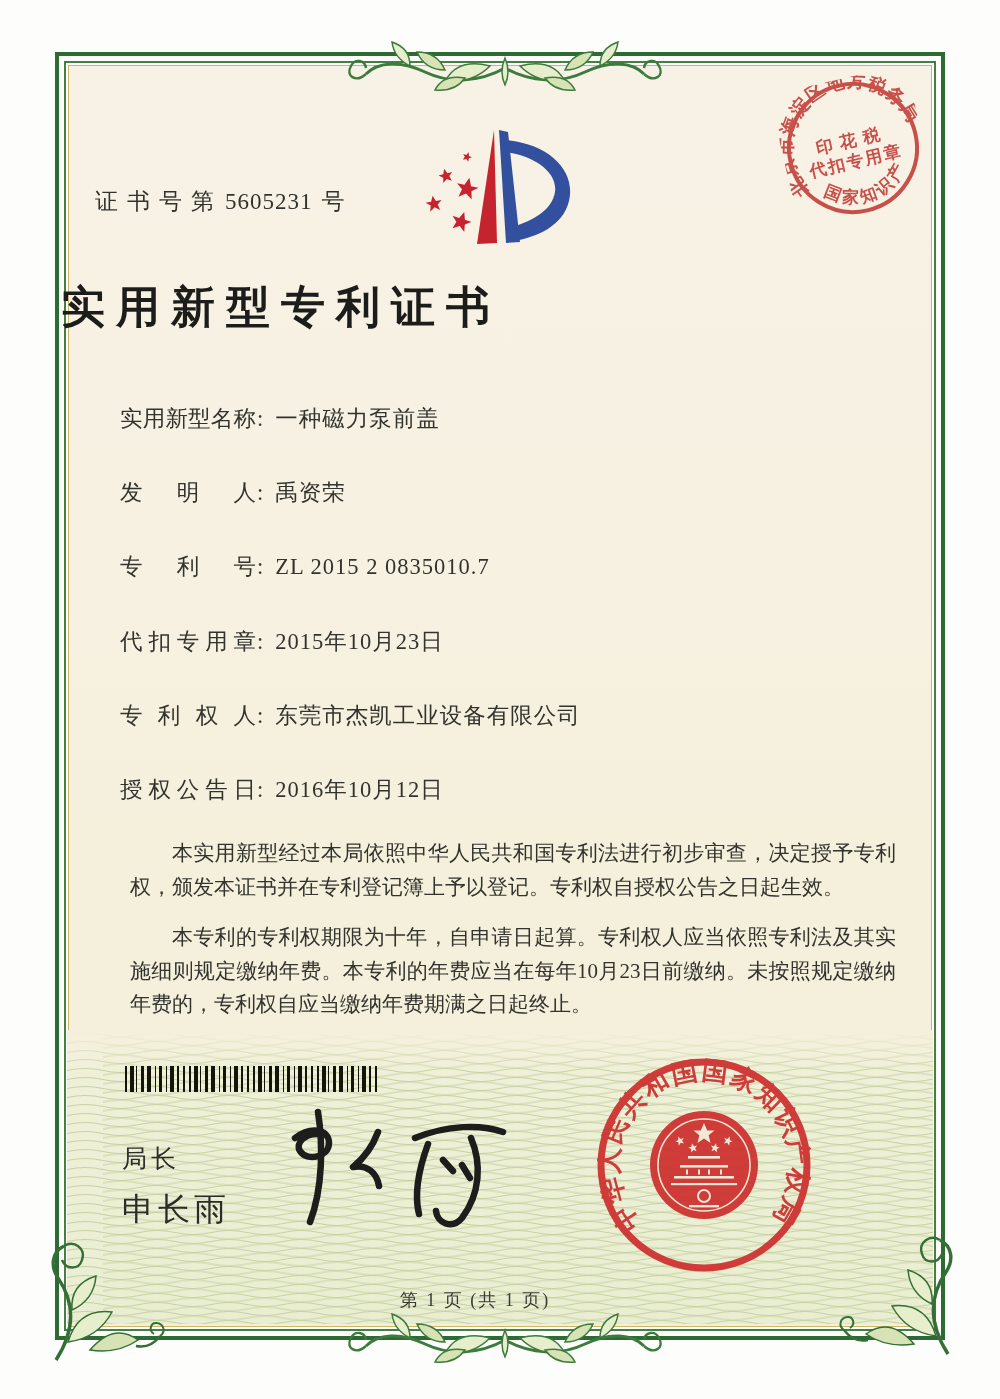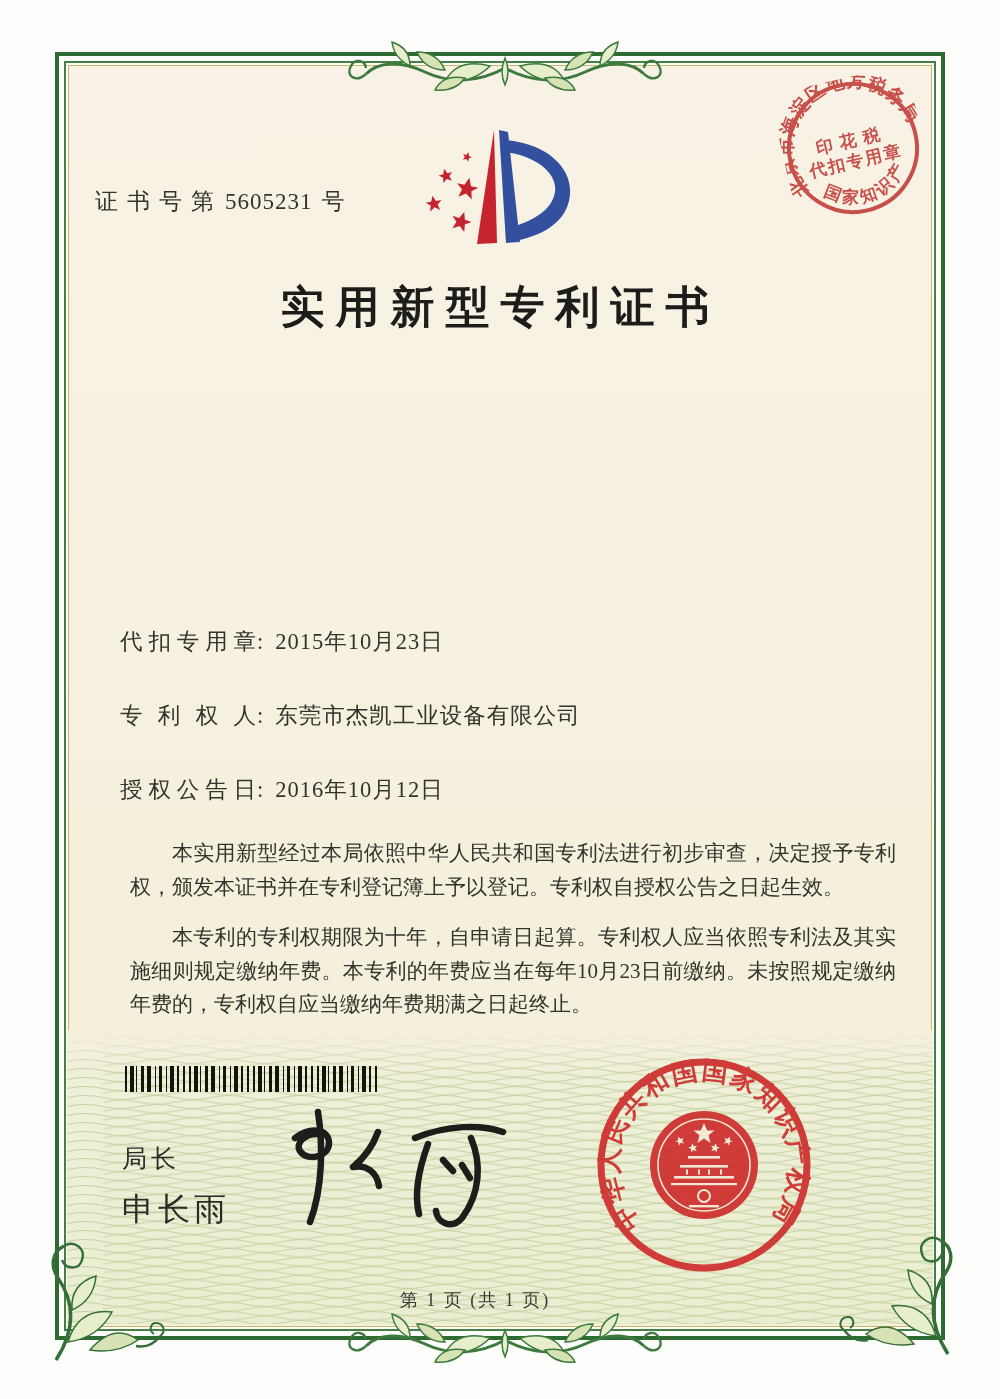--- a/index.html
+++ b/index.html
@@ -11,21 +11,21 @@
   .frame-in2{position:absolute;inset:2px;border:1px solid #c7b766;
              background:linear-gradient(180deg,#f8f2e6 0%,#f7f1e2 38%,#f5f0dc 62%,#f3efd9 100%);}
   
   .waves{position:absolute;left:67px;top:1030px;z-index:1;}
   
   .certno{position:absolute;left:95px;top:147px;font-size:23px;z-index:2;color:#33332e;margin-top:39px;}
   .certno .pre{letter-spacing:9px;}
   .certno .num{margin-left:2px;letter-spacing:1px;}
   .certno .suf{margin-left:9px;}
   .logo{position:absolute;left:413px;top:122px;z-index:2;}
-  .title{position:absolute;left:50px;top:278px;width:890px;text-align:center;
+  .title{position:absolute;left:50px;top:278px;width:890px;
          font-size:44px;font-weight:bold;letter-spacing:11px;text-indent:11px;z-index:2;color:#1c1c1a;}
   .stamp{position:absolute;left:783px;top:78px;z-index:3;transform:rotate(-13deg);opacity:.93;}
   .frow{position:absolute;left:120px;font-size:22.5px;white-space:nowrap;z-index:2;color:#33332e;}
   .flabel{display:inline-block;width:136px;text-align:justify;text-align-last:justify;vertical-align:baseline;}
   .fcolon{margin-left:1px;}
   .fvalue{margin-left:12px;letter-spacing:1px;}
   .bodytext{position:absolute;left:113px;top:820px;width:800px;z-index:2;
             font-size:21px;line-height:33.5px;text-align:justify;color:#33332e;}
   .bodytext p{margin:17px;text-indent:2em;}
   .barcode{position:absolute;left:125px;top:1066px;width:256px;height:26px;z-index:2;
@@ -115,20 +115,29 @@
     <text font-size="18.5" font-weight="bold" fill="#c4453f" letter-spacing="1">
       <textPath href="#stampTop">北京市海淀区地方税务局</textPath>
     </text>
     <text x="0" y="-2" text-anchor="middle" font-size="17" font-weight="bold" fill="#c4453f" letter-spacing="7">印花税</text>
     <text x="0" y="19" text-anchor="middle" font-size="17" font-weight="bold" fill="#c4453f" letter-spacing="2">代扣专用章</text>
     <text font-size="17" font-weight="bold" fill="#c4453f" letter-spacing="3">
       <textPath href="#stampBot" startOffset="4">国家知识产权局</textPath>
     </text>
   </svg>
 
+  <div class="frow" style="top:403px">
+    <span class="flabel">实用新型名称</span><span class="fcolon">:</span><span class="fvalue">一种磁力泵前盖</span>
+  </div>
+  <div class="frow" style="top:477px">
+    <span class="flabel">发明人</span><span class="fcolon">:</span><span class="fvalue">禹资荣</span>
+  </div>
+  <div class="frow" style="top:551px">
+    <span class="flabel">专利号</span><span class="fcolon">:</span><span class="fvalue">ZL 2015 2 0835010.7</span>
+  </div>
   <div class="frow" style="top:626px">
     <span class="flabel">代扣专用章</span><span class="fcolon">:</span><span class="fvalue">2015年10月23日</span>
   </div>
   <div class="frow" style="top:700px">
     <span class="flabel">专利权人</span><span class="fcolon">:</span><span class="fvalue">东莞市杰凯工业设备有限公司</span>
   </div>
   <div class="frow" style="top:774px">
     <span class="flabel">授权公告日</span><span class="fcolon">:</span><span class="fvalue">2016年10月12日</span>
   </div>
 

